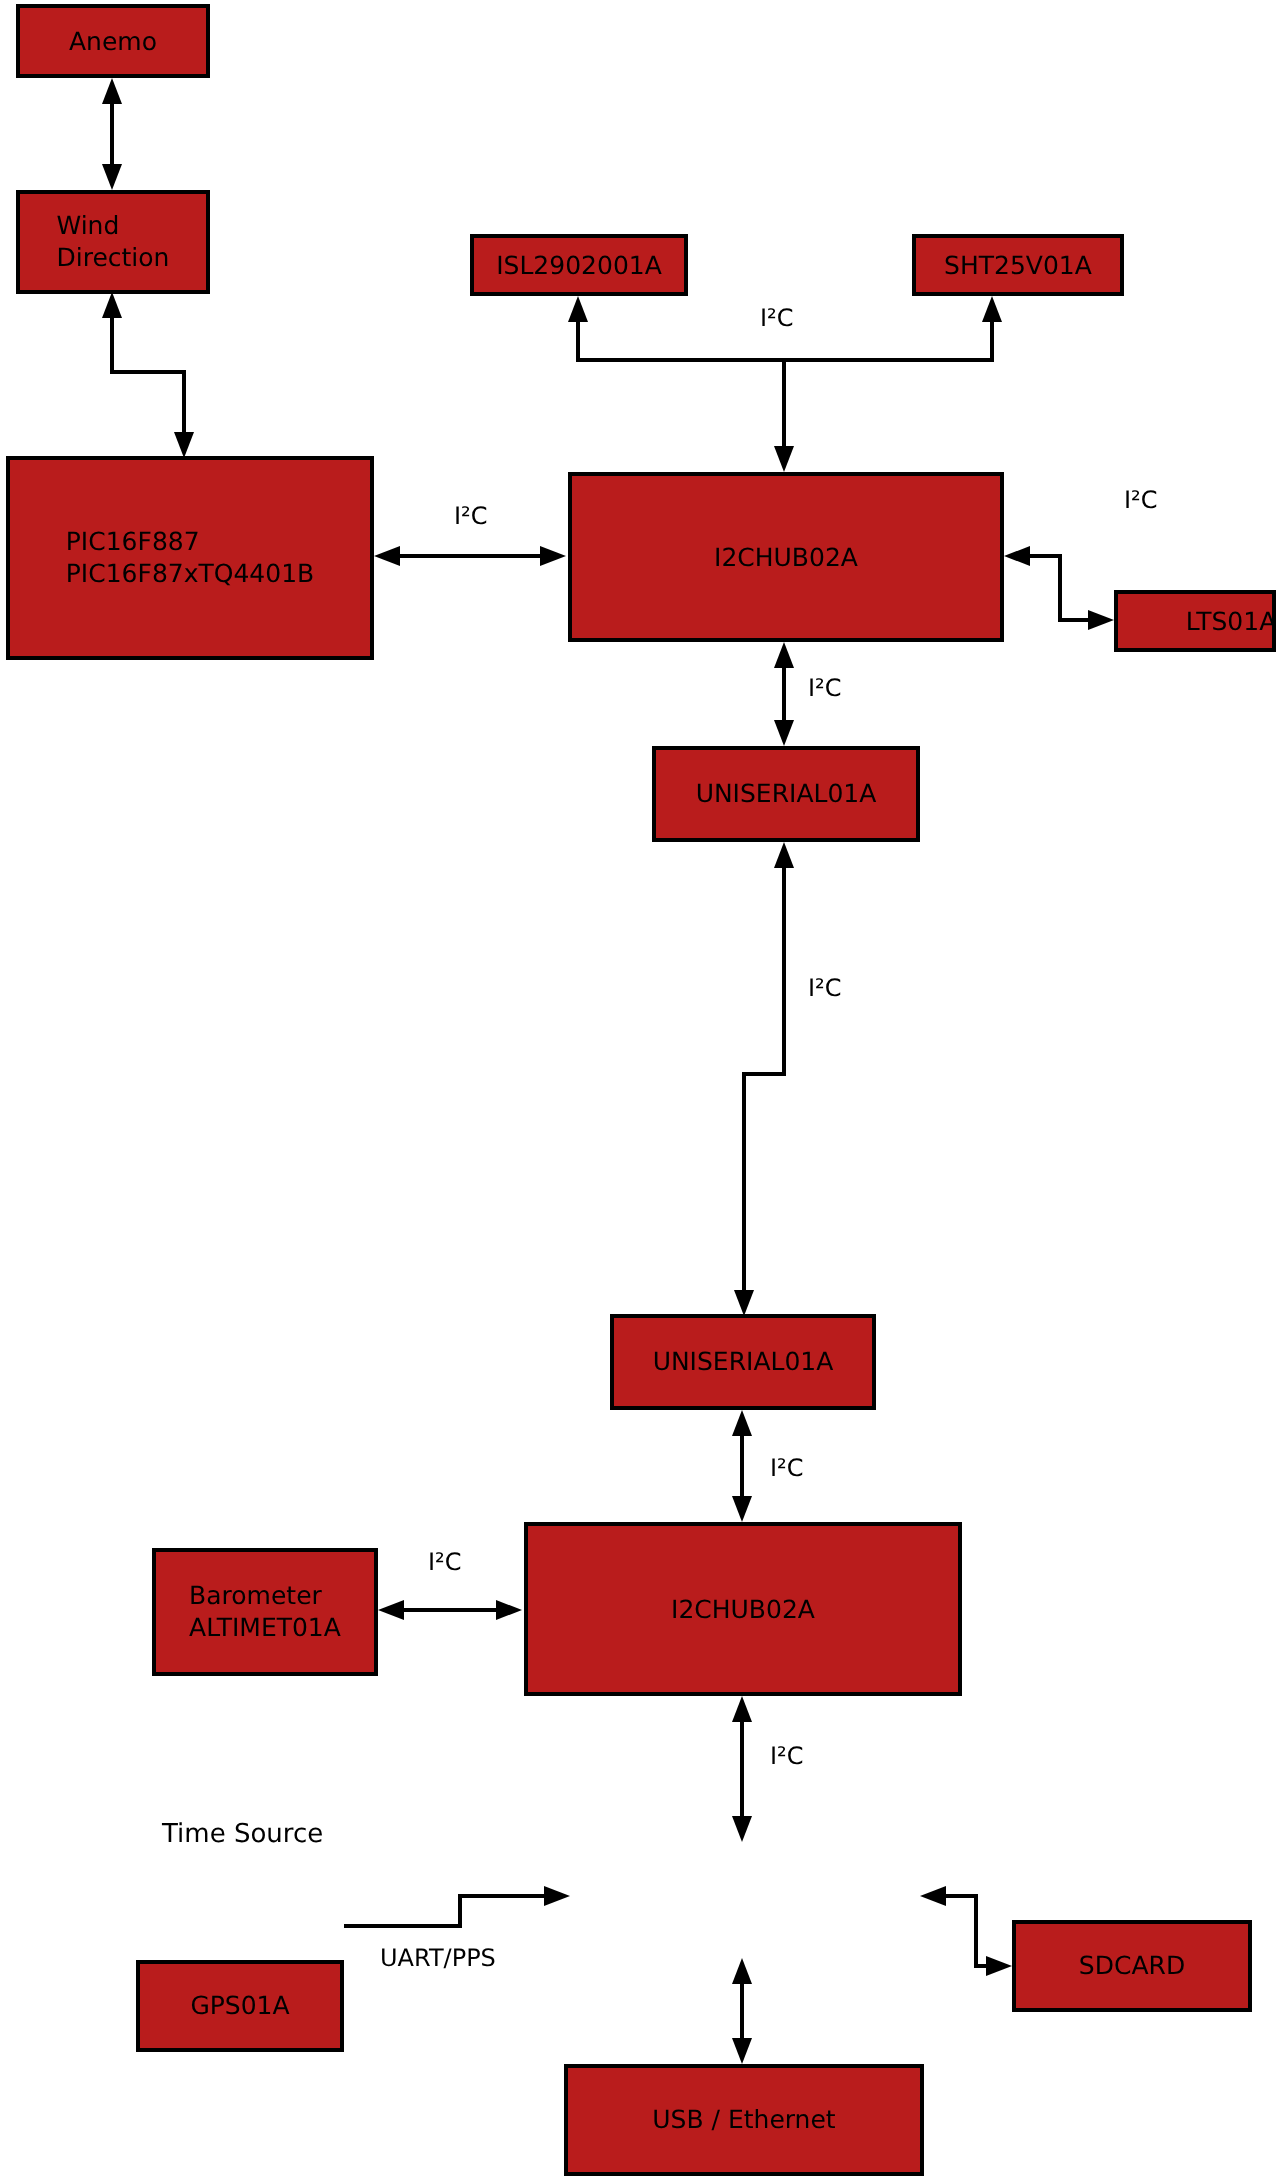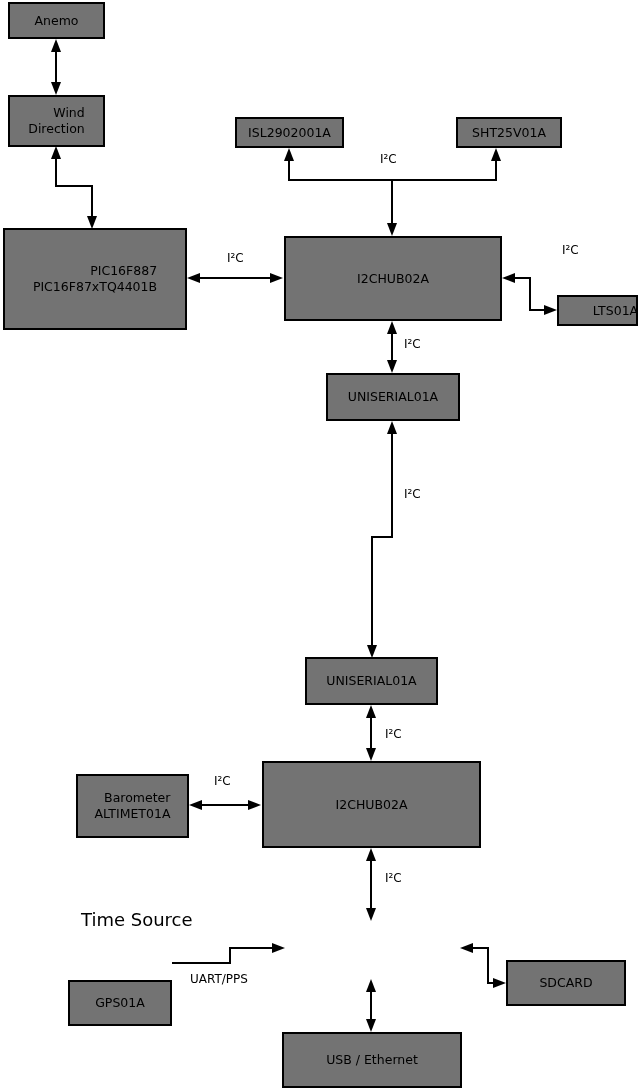--- a/index.html
+++ b/index.html
@@ -15,25 +15,25 @@
     position: relative;
     width: 640px;
     height: 1089px;
     background: #ffffff;
     overflow: hidden;
   }
   .node {
     position: absolute;
     box-sizing: border-box;
     border: 2px solid #000000;
-    background: #737373;
+    background: #b91c1c;
     display: flex;
     align-items: center;
     justify-content: center;
-    text-align: right;
+    text-align: left;
     color: #000000;
     font-size: 12.5px;
     line-height: 1.25;
     z-index: 3;
   }
   .node .lbl {
     display: block;
     white-space: pre-line;
     padding: 0 3px;
   }
@@ -42,21 +42,21 @@
     color: #000000;
     font-size: 12px;
     line-height: 1;
     white-space: nowrap;
     z-index: 4;
     background: transparent;
   }
   .free-label {
     position: absolute;
     color: #000000;
-    font-size: 18px;
+    font-size: 13px;
     line-height: 1;
     white-space: nowrap;
     z-index: 4;
   }
   svg.wires {
     position: absolute;
     left: 0;
     top: 0;
     width: 640px;
     height: 1089px;

